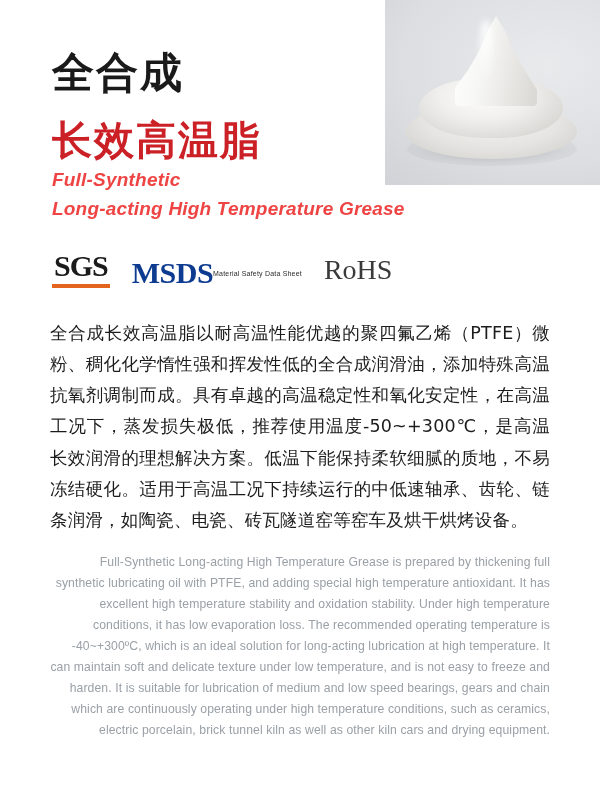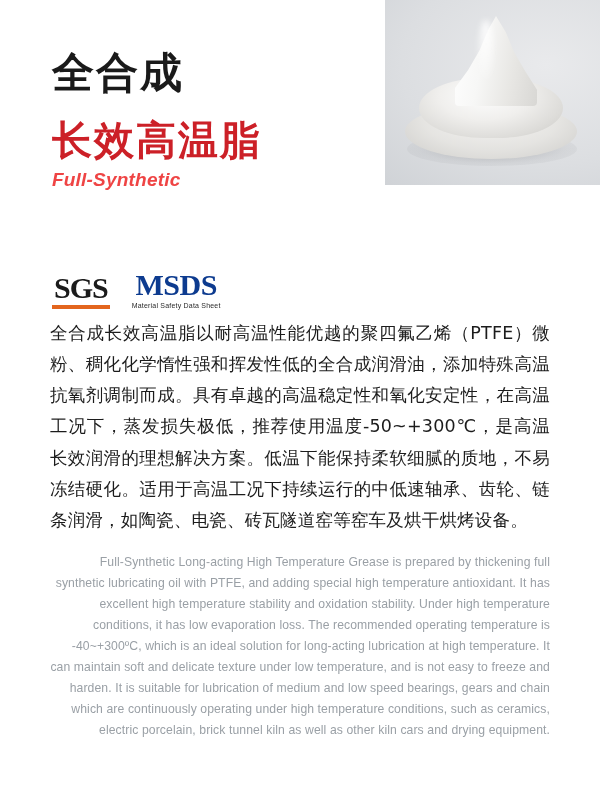--- a/index.html
+++ b/index.html
@@ -144,24 +144,23 @@
     font-size: 30px;
     font-weight: bold;
     color: #1b1b1b;
     letter-spacing: -1px;
     padding: 0 2px 2px 2px;
     border-bottom: 4px solid #e3651d;
     line-height: 1.05;
   }
   .msds {
     display: flex;
-    flex-direction: column;
+    flex-direction: row;
     align-items: center;
     line-height: 1;
-    margin-top: 20px;
   }
   .msds-main {
     font-family: "Liberation Serif", serif;
     font-size: 30px;
     font-weight: bold;
     color: #0d3b8f;
     letter-spacing: -0.5px;
   }
   .msds-sub {
     font-family: "Liberation Sans", sans-serif;
@@ -219,26 +218,28 @@
       <div class="cone-body"></div>
       <div class="cone-highlight"></div>
     </div>
   </div>
 
   <div class="title-zh-1">全合成</div>
   <div class="title-zh-2">长效高温脂</div>
 
   <div class="title-en">
     <div>Full-Synthetic</div>
+    <div>Long-acting High Temperature Grease</div>
   </div>
 
   <div class="certs">
     <span class="sgs">SGS</span>
     <span class="msds">
       <span class="msds-main">MSDS</span>
       <span class="msds-sub">Material Safety Data Sheet</span>
     </span>
+    <span class="rohs">RoHS</span>
   </div>
 
   <div class="body-zh">全合成长效高温脂以耐高温性能优越的聚四氟乙烯（PTFE）微粉、稠化化学惰性强和挥发性低的全合成润滑油，添加特殊高温抗氧剂调制而成。具有卓越的高温稳定性和氧化安定性，在高温工况下，蒸发损失极低，推荐使用温度-50~+300℃，是高温长效润滑的理想解决方案。低温下能保持柔软细腻的质地，不易冻结硬化。适用于高温工况下持续运行的中低速轴承、齿轮、链条润滑，如陶瓷、电瓷、砖瓦隧道窑等窑车及烘干烘烤设备。</div>
   <div class="body-en">Full-Synthetic Long-acting High Temperature Grease is prepared by thickening full synthetic lubricating oil with PTFE, and adding special high temperature antioxidant. It has excellent high temperature stability and oxidation stability. Under high temperature conditions, it has low evaporation loss. The recommended operating temperature is -40~+300ºC, which is an ideal solution for long-acting lubrication at high temperature. It can maintain soft and delicate texture under low temperature, and is not easy to freeze and harden. It is suitable for lubrication of medium and low speed bearings, gears and chain which are continuously operating under high temperature conditions, such as ceramics, electric porcelain, brick tunnel kiln as well as other kiln cars and drying equipment.</div>
 
 </div>
 
 </body></html>

